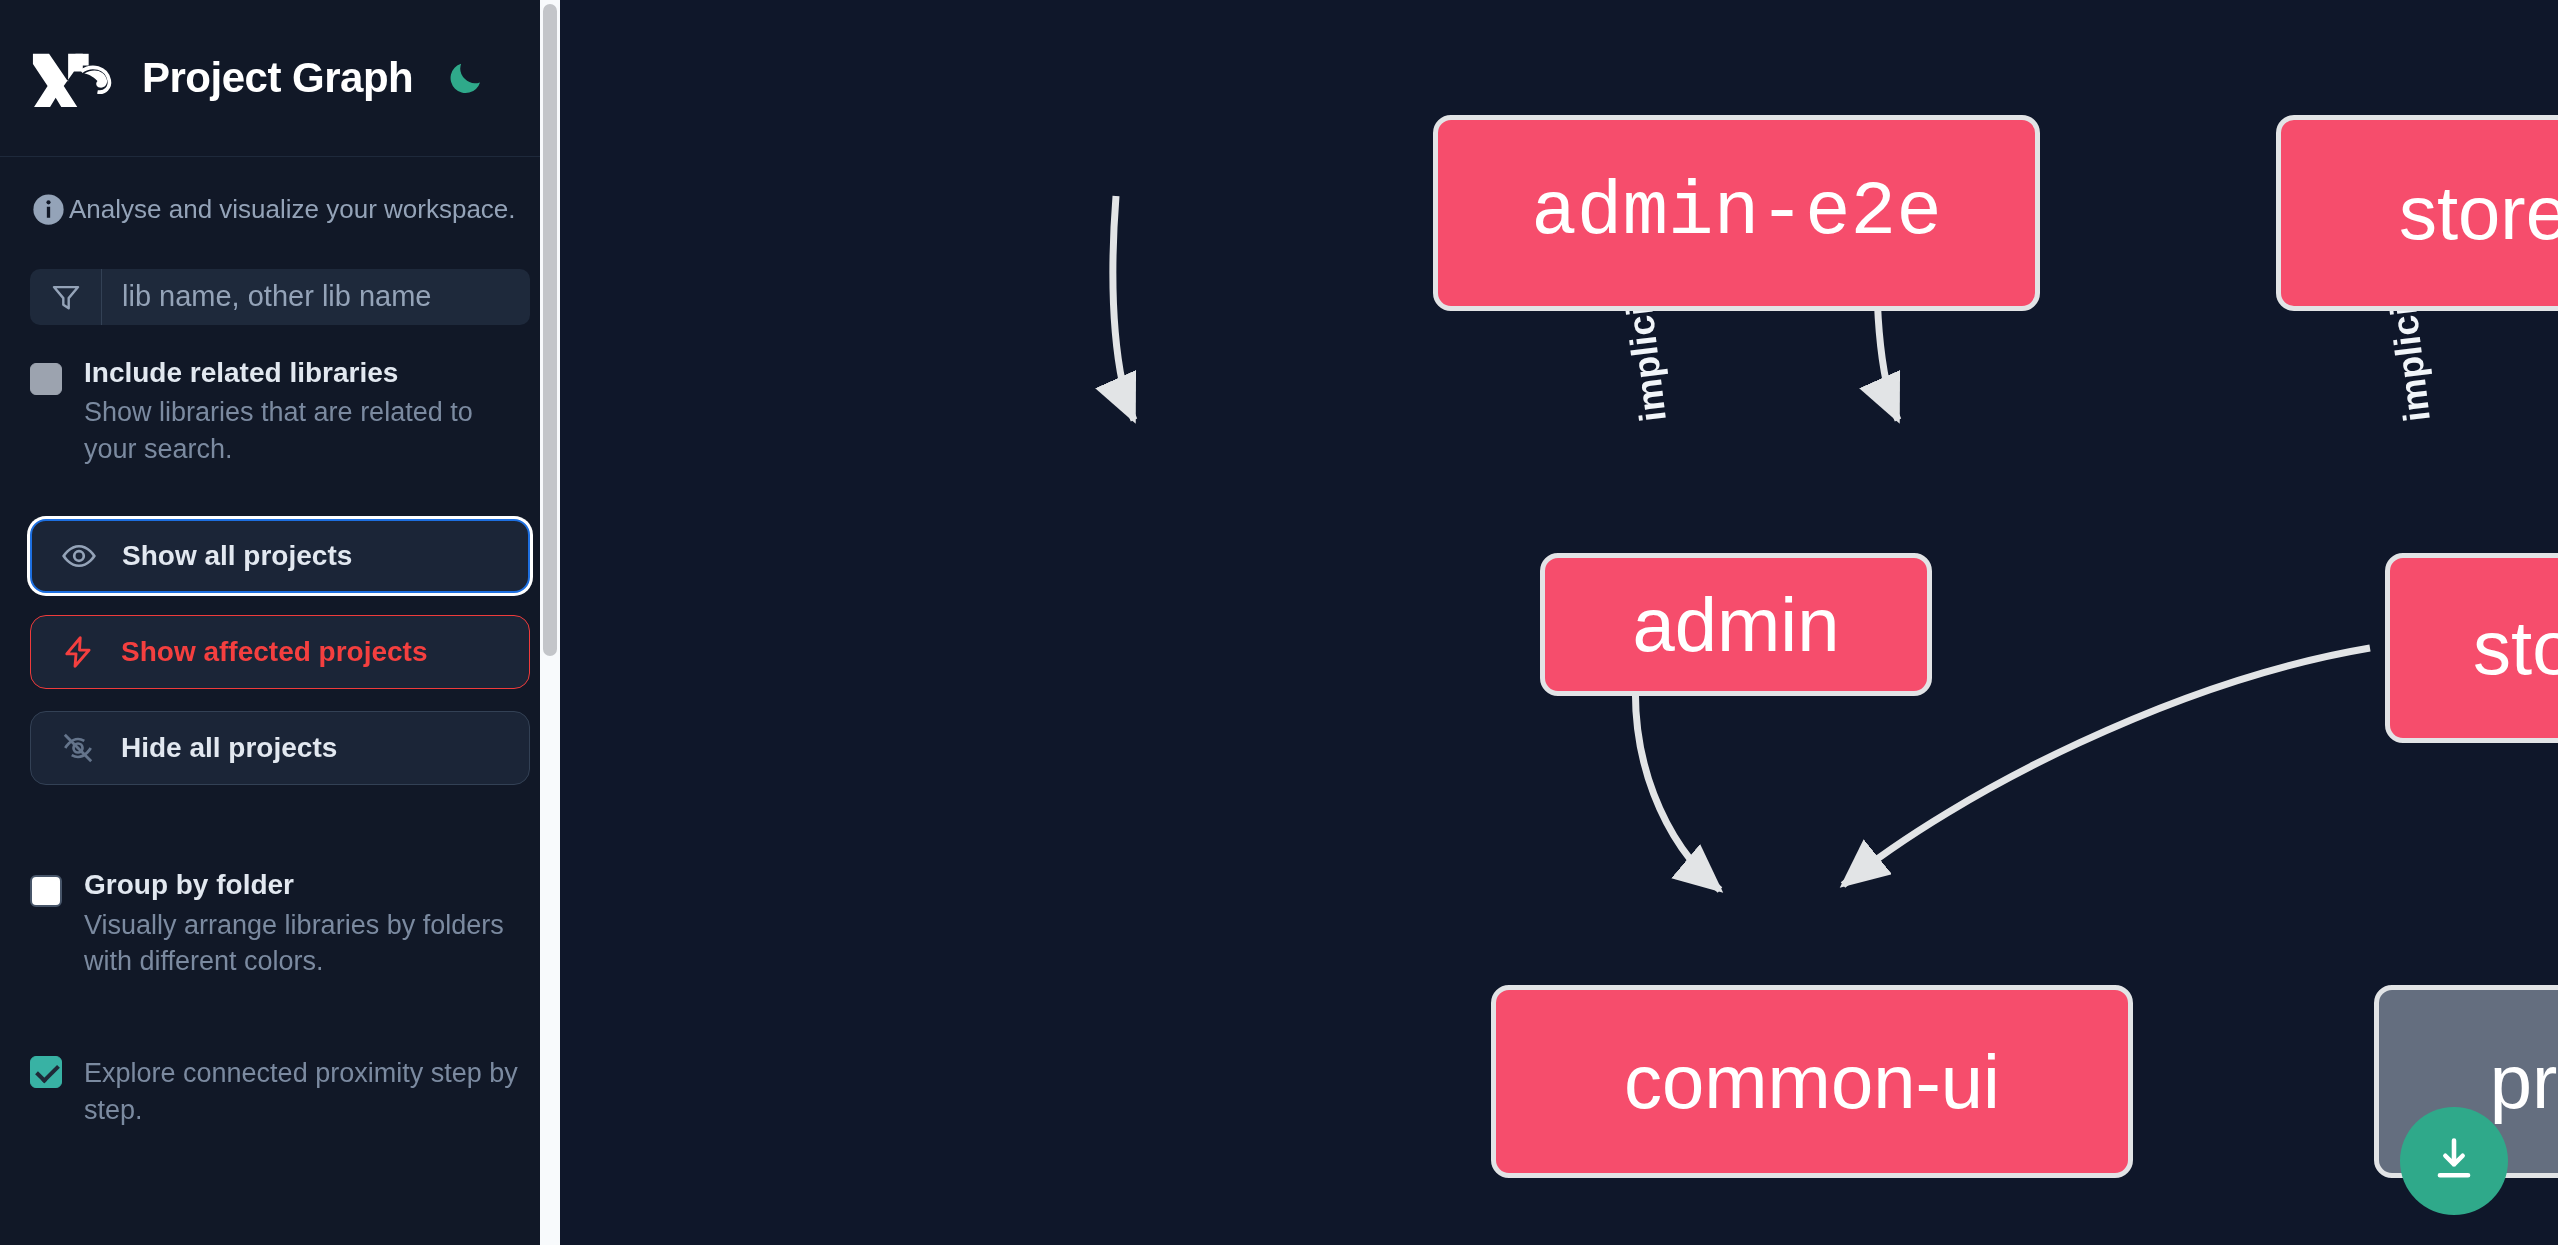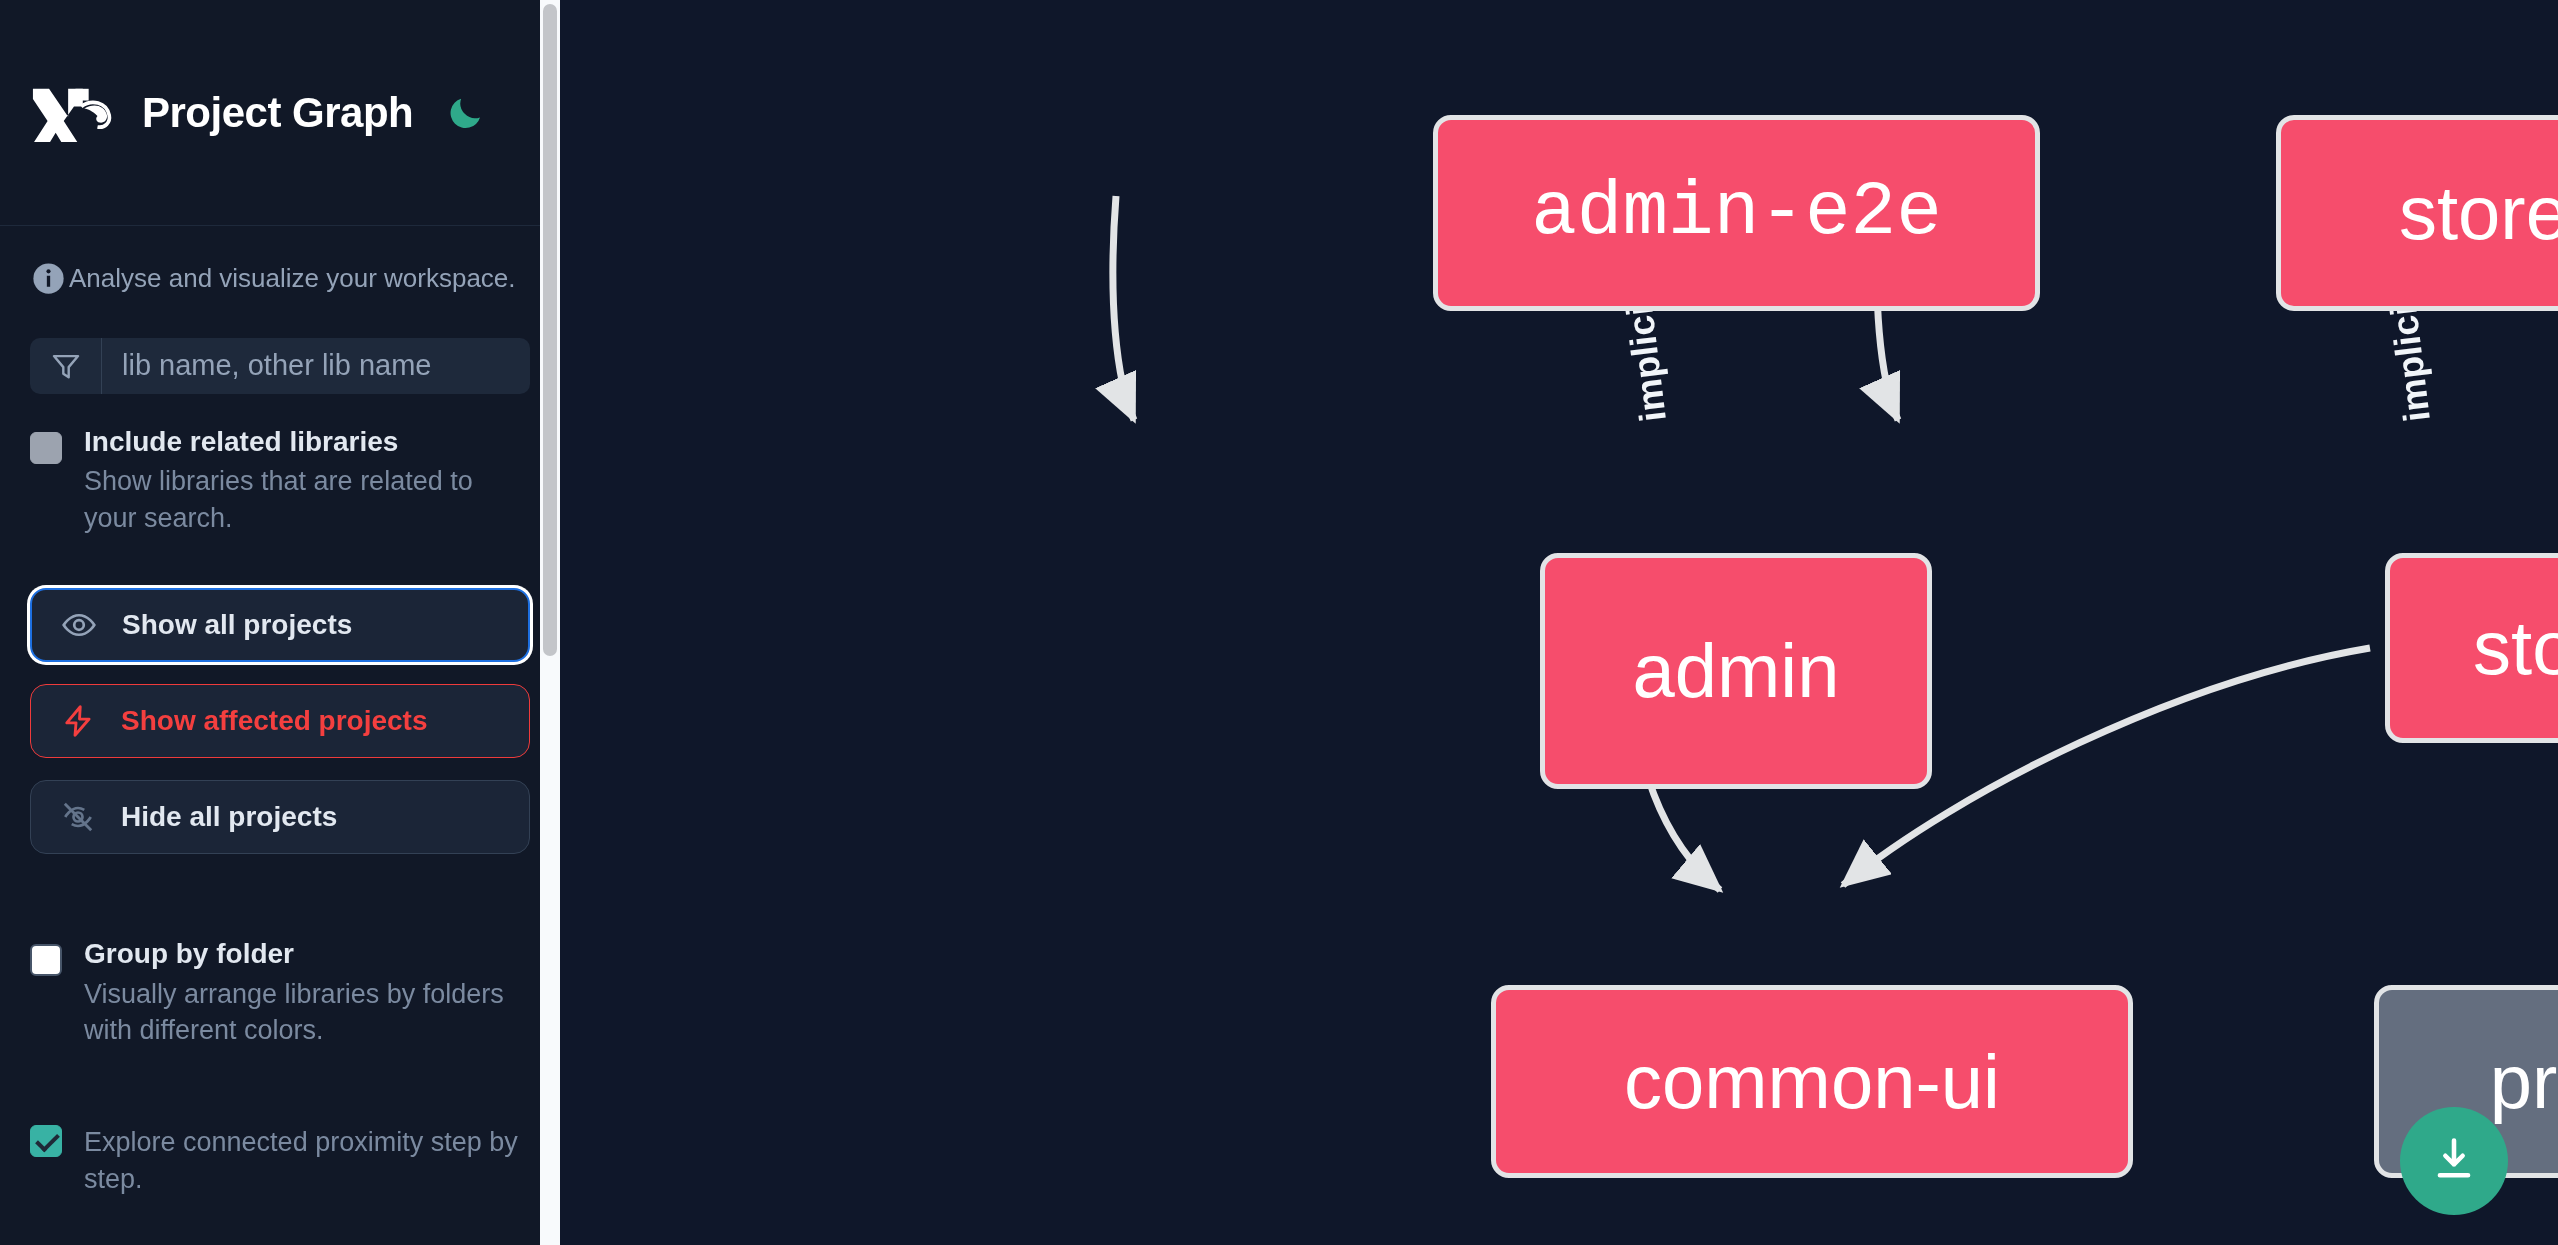--- a/index.html
+++ b/index.html
@@ -15,21 +15,21 @@
   #sidebar {
     position: relative;
     width: 560px; height: 1245px;
     background: #111827;
     flex: 0 0 560px;
     overflow: hidden;
   }
   #sidebar-inner { position: absolute; inset: 0; }
 
   .sb-header {
-    height: 226px;
+    height: 157px;
     display: flex; align-items: center;
     padding-left: 30px;
     border-bottom: 1px solid #1e293b;
     gap: 0;
   }
   .nx-logo { width: 88px; height: 58px; flex: 0 0 88px; margin-right: 24px; }
   .sb-title {
     color: #ffffff;
     font-size: 42px;
     font-weight: 700;
@@ -310,21 +310,21 @@
     </svg>
 
     <div class="node" style="left:873px;  top:115px;  width:607px; height:196px; background:#f64d6c;">
       <span class="nlabel" style="font-size:76px;font-family:Liberation Mono, monospace;">admin-e2e</span>
     </div>
 
     <div class="node" style="left:1716px; top:115px;  width:567px; height:196px; background:#f64d6c;">
       <span class="nlabel" style="font-size:76px;">store-e2e</span>
     </div>
 
-    <div class="node" style="left:980px;  top:553px;  width:392px; height:236px; background:#f64d6c;">
+    <div class="node" style="left:980px;  top:553px;  width:392px; height:143px; background:#f64d6c;">
       <span class="nlabel" style="font-size:76px;">admin</span>
     </div>
 
     <div class="node" style="left:1825px; top:553px;  width:345px; height:190px; background:#f64d6c;">
       <span class="nlabel" style="font-size:76px;">store</span>
     </div>
 
     <div class="node" style="left:931px;  top:985px;  width:642px; height:193px; background:#f64d6c;">
       <span class="nlabel" style="font-size:76px;">common-ui</span>
     </div>

